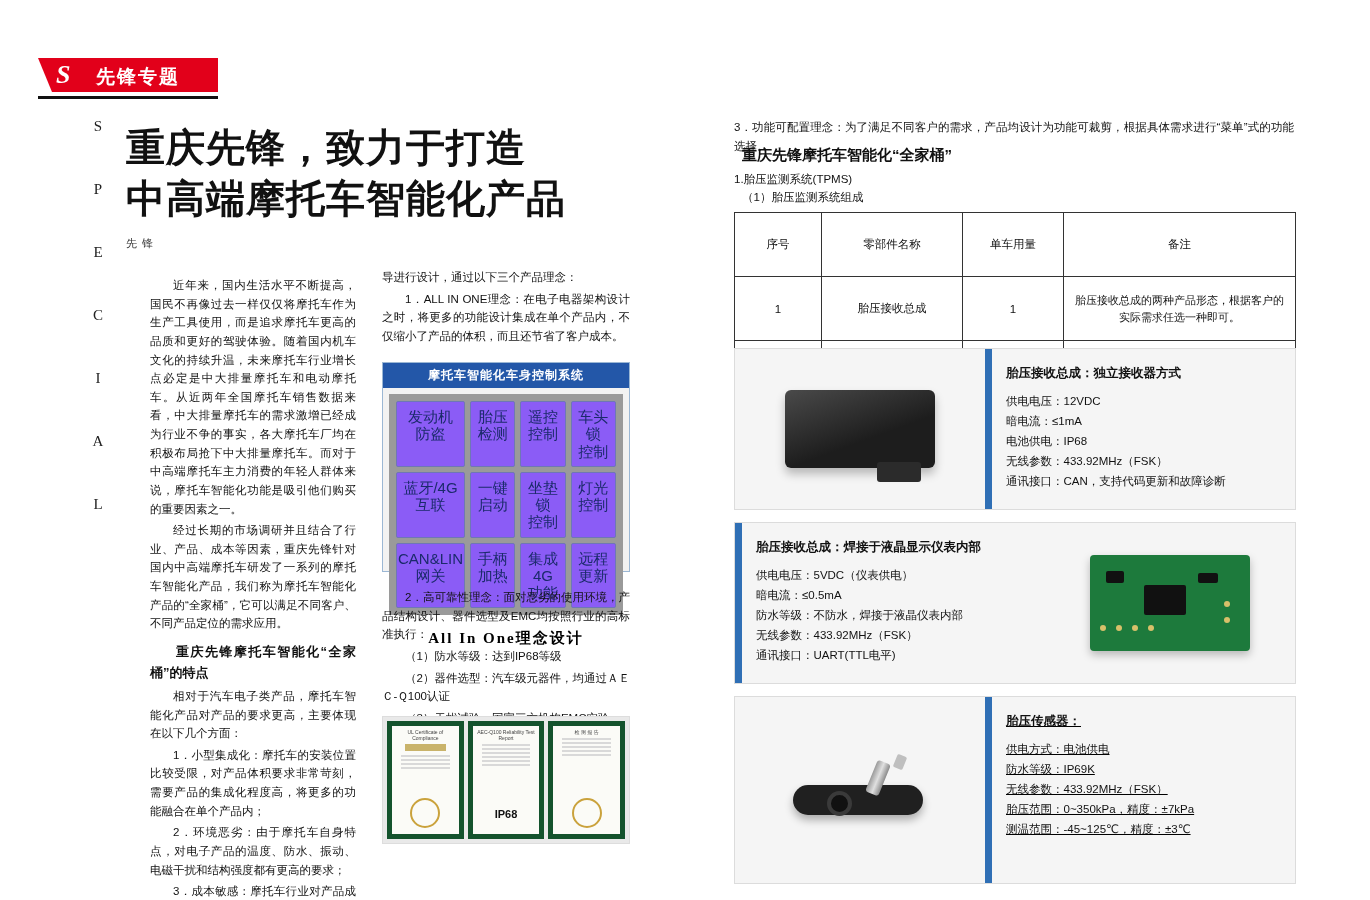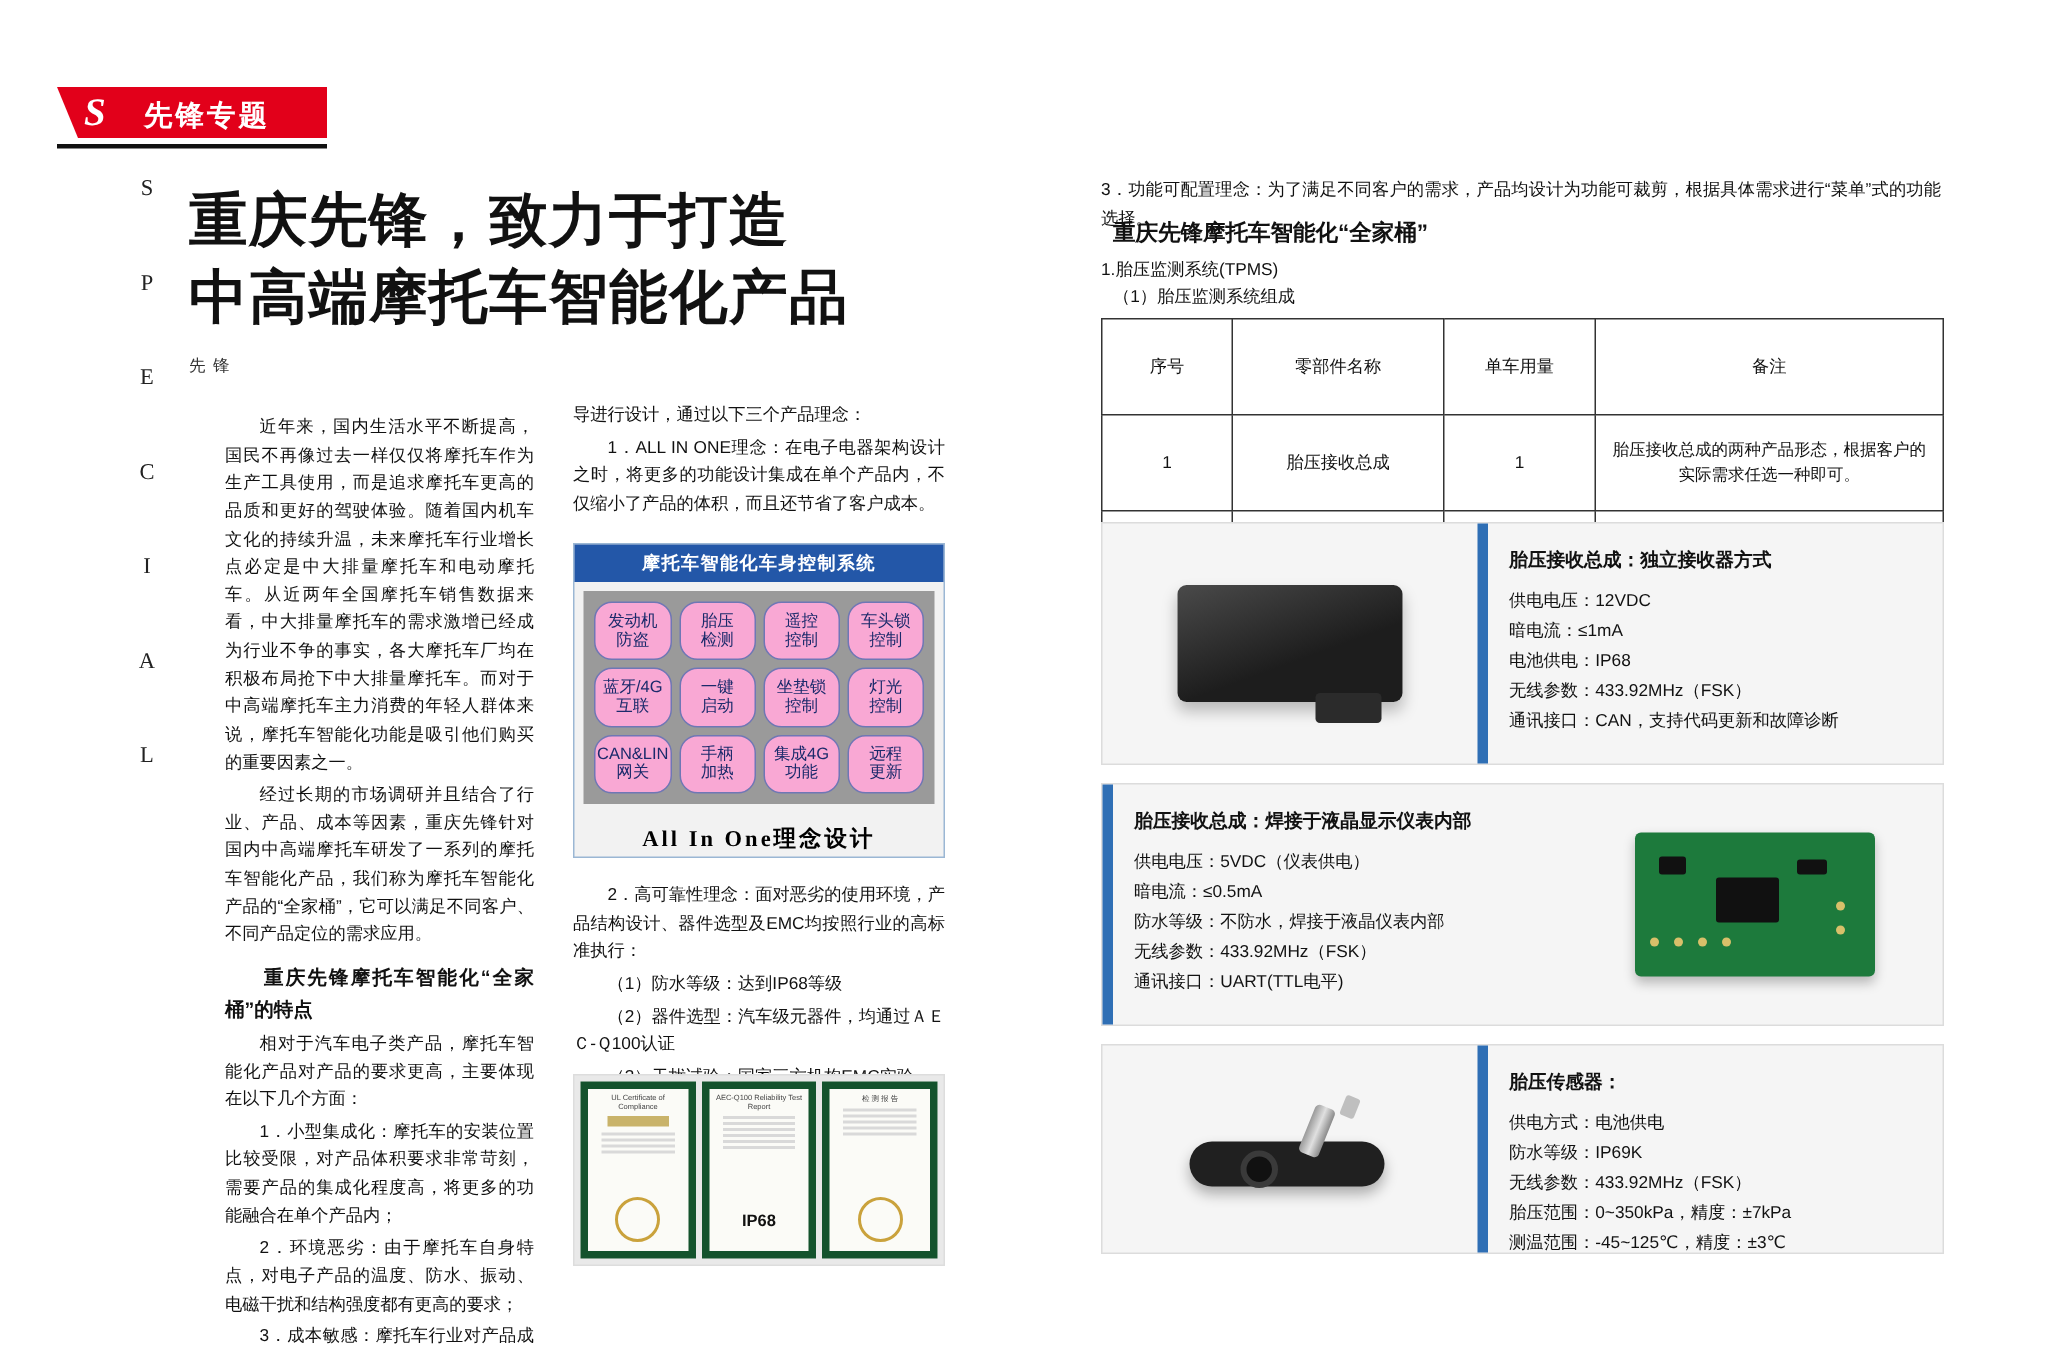--- a/index.html
+++ b/index.html
@@ -25,21 +25,21 @@
   .col p{margin:0 0 3px 0;text-indent:2em;}
   .col h4{margin:8px 0 4px 0;font-size:13px;font-weight:bold;text-indent:2em;}
   .col1{left:150px;top:276px;width:206px;}
   .col2{left:382px;top:268px;width:248px;}
   .col3{left:734px;top:118px;width:560px;}
   
   .diagram{position:absolute;left:382px;top:362px;width:248px;height:210px;background:#f2f2f2;border:1px solid #9bb7d4;box-sizing:border-box;}
   .diagram-title{background:#2357a8;color:#fff;font-size:12px;font-weight:bold;text-align:center;padding:4px 0;letter-spacing:1px;}
   .diagram-inner{margin:6px;background:#9a9a9a;padding:7px;}
   .grid{display:grid;grid-template-columns:repeat(4,1fr);gap:5px;}
-  .cell{background:#f9a8d4;border:1px solid #6f77b5;color:#1b2a6b;font-size:11px;text-align:center;line-height:1.15;padding:6px 1px;border-radius:12px;}
+  .cell{background:#8b5cf6;border:1px solid #6f77b5;color:#1b2a6b;font-size:15px;text-align:center;line-height:1.15;padding:6px 1px;border-radius:2px;}
   .diagram-foot{text-align:center;font-family:"Liberation Serif",serif;font-weight:bold;font-size:15px;letter-spacing:2px;margin-top:14px;}
   
   .certs{position:absolute;left:382px;top:716px;width:248px;height:128px;background:#e9e9e9;border:1px solid #ddd;display:flex;gap:4px;padding:4px;box-sizing:border-box;}
   .cert{flex:1;background:#fbfbf7;border:5px solid #14532d;position:relative;overflow:hidden;font-size:4px;color:#666;padding:3px;}
   .cert .ln{height:2px;background:#d9d9d9;margin:2px 6px;}
   .cert .hd{height:7px;background:#c9b36a;margin:2px 10px 4px 10px;}
   .cert .seal{position:absolute;left:50%;bottom:6px;transform:translateX(-50%);width:26px;height:26px;border:2px solid #caa23c;border-radius:50%;}
   .cert-ip68{position:absolute;left:50%;bottom:14px;transform:translateX(-50%);font-size:11px;font-weight:bold;color:#111;}
   .cert-title{text-align:center;font-size:5px;color:#444;margin-bottom:3px;}
   
@@ -52,21 +52,21 @@
   table.tpms th{font-weight:normal;}
   table.tpms td.note{font-size:11px;line-height:1.5;padding:6px 8px;}
   
   .card{position:absolute;left:734px;width:562px;background:#f5f5f5;border:1px solid #dcdcdc;box-sizing:border-box;display:flex;}
   .card .bar{width:7px;background:#2f6fb5;}
   .card .photo{width:250px;display:flex;align-items:center;justify-content:center;}
   .card .spec{flex:1;padding:14px 10px 10px 14px;font-size:11.5px;line-height:1.75;color:#111;}
   .card .spec h5{margin:0 0 6px 0;font-size:12.5px;font-weight:bold;}
   #card1{top:348px;height:162px;}
   #card2{top:522px;height:162px;}
-  #card3{top:696px;height:140px;}
+  #card3{top:696px;height:188px;text-decoration:underline;}
   
   .ecu{width:150px;height:78px;background:linear-gradient(160deg,#4a4a4a,#1d1d1d 60%);border-radius:6px;position:relative;box-shadow:0 6px 10px rgba(0,0,0,.25);}
   .ecu:after{content:"";position:absolute;right:14px;bottom:-14px;width:44px;height:20px;background:#2b2b2b;border-radius:3px;}
   .pcb{width:160px;height:96px;background:#1d7a3c;border-radius:4px;position:relative;box-shadow:0 4px 8px rgba(0,0,0,.25);}
   .pcb .chip{position:absolute;background:#111;border-radius:2px;}
   .pcb .pad{position:absolute;background:#d8c06a;border-radius:50%;width:6px;height:6px;}
   .sensor{width:170px;height:70px;position:relative;}
   .sensor .body{position:absolute;left:18px;top:30px;width:130px;height:30px;background:#202020;border-radius:16px;box-shadow:0 5px 9px rgba(0,0,0,.3);}
   .sensor .stem{position:absolute;left:96px;top:6px;width:14px;height:34px;background:linear-gradient(90deg,#9a9a9a,#e0e0e0,#8a8a8a);transform:rotate(22deg);border-radius:3px;}
   .sensor .tip{position:absolute;left:120px;top:0px;width:10px;height:14px;background:#bfbfbf;border-radius:2px;transform:rotate(22deg);}

